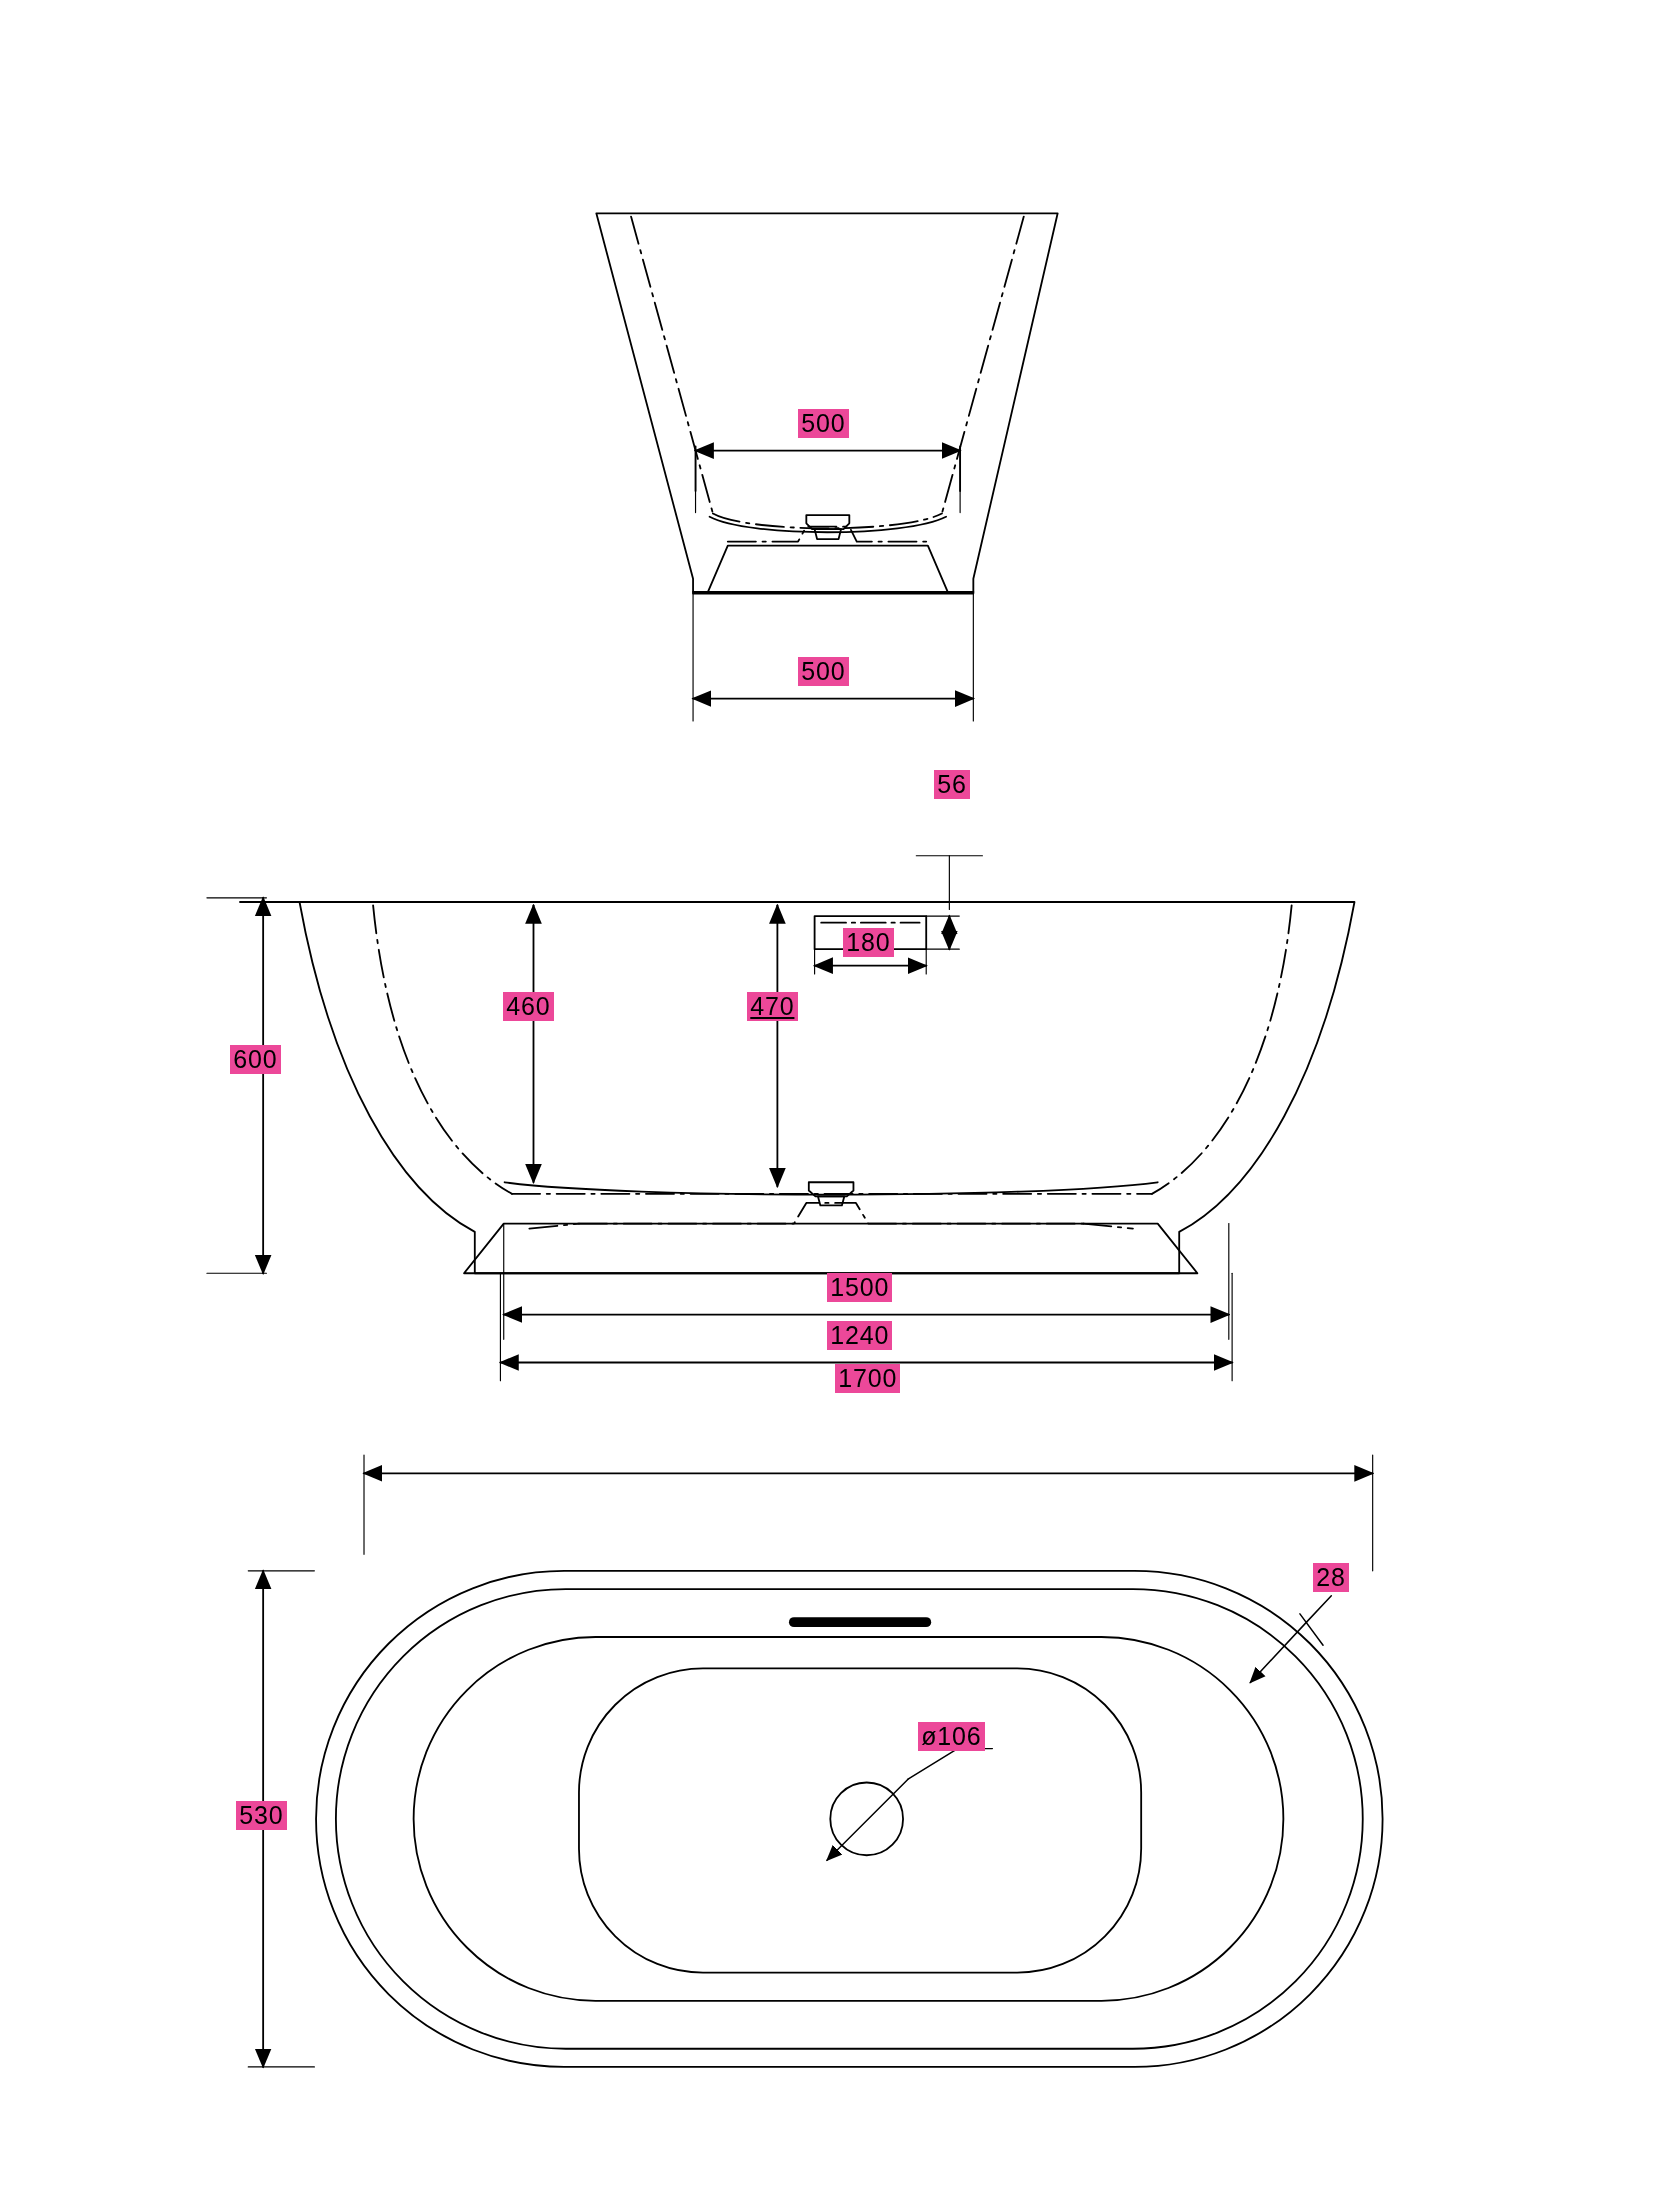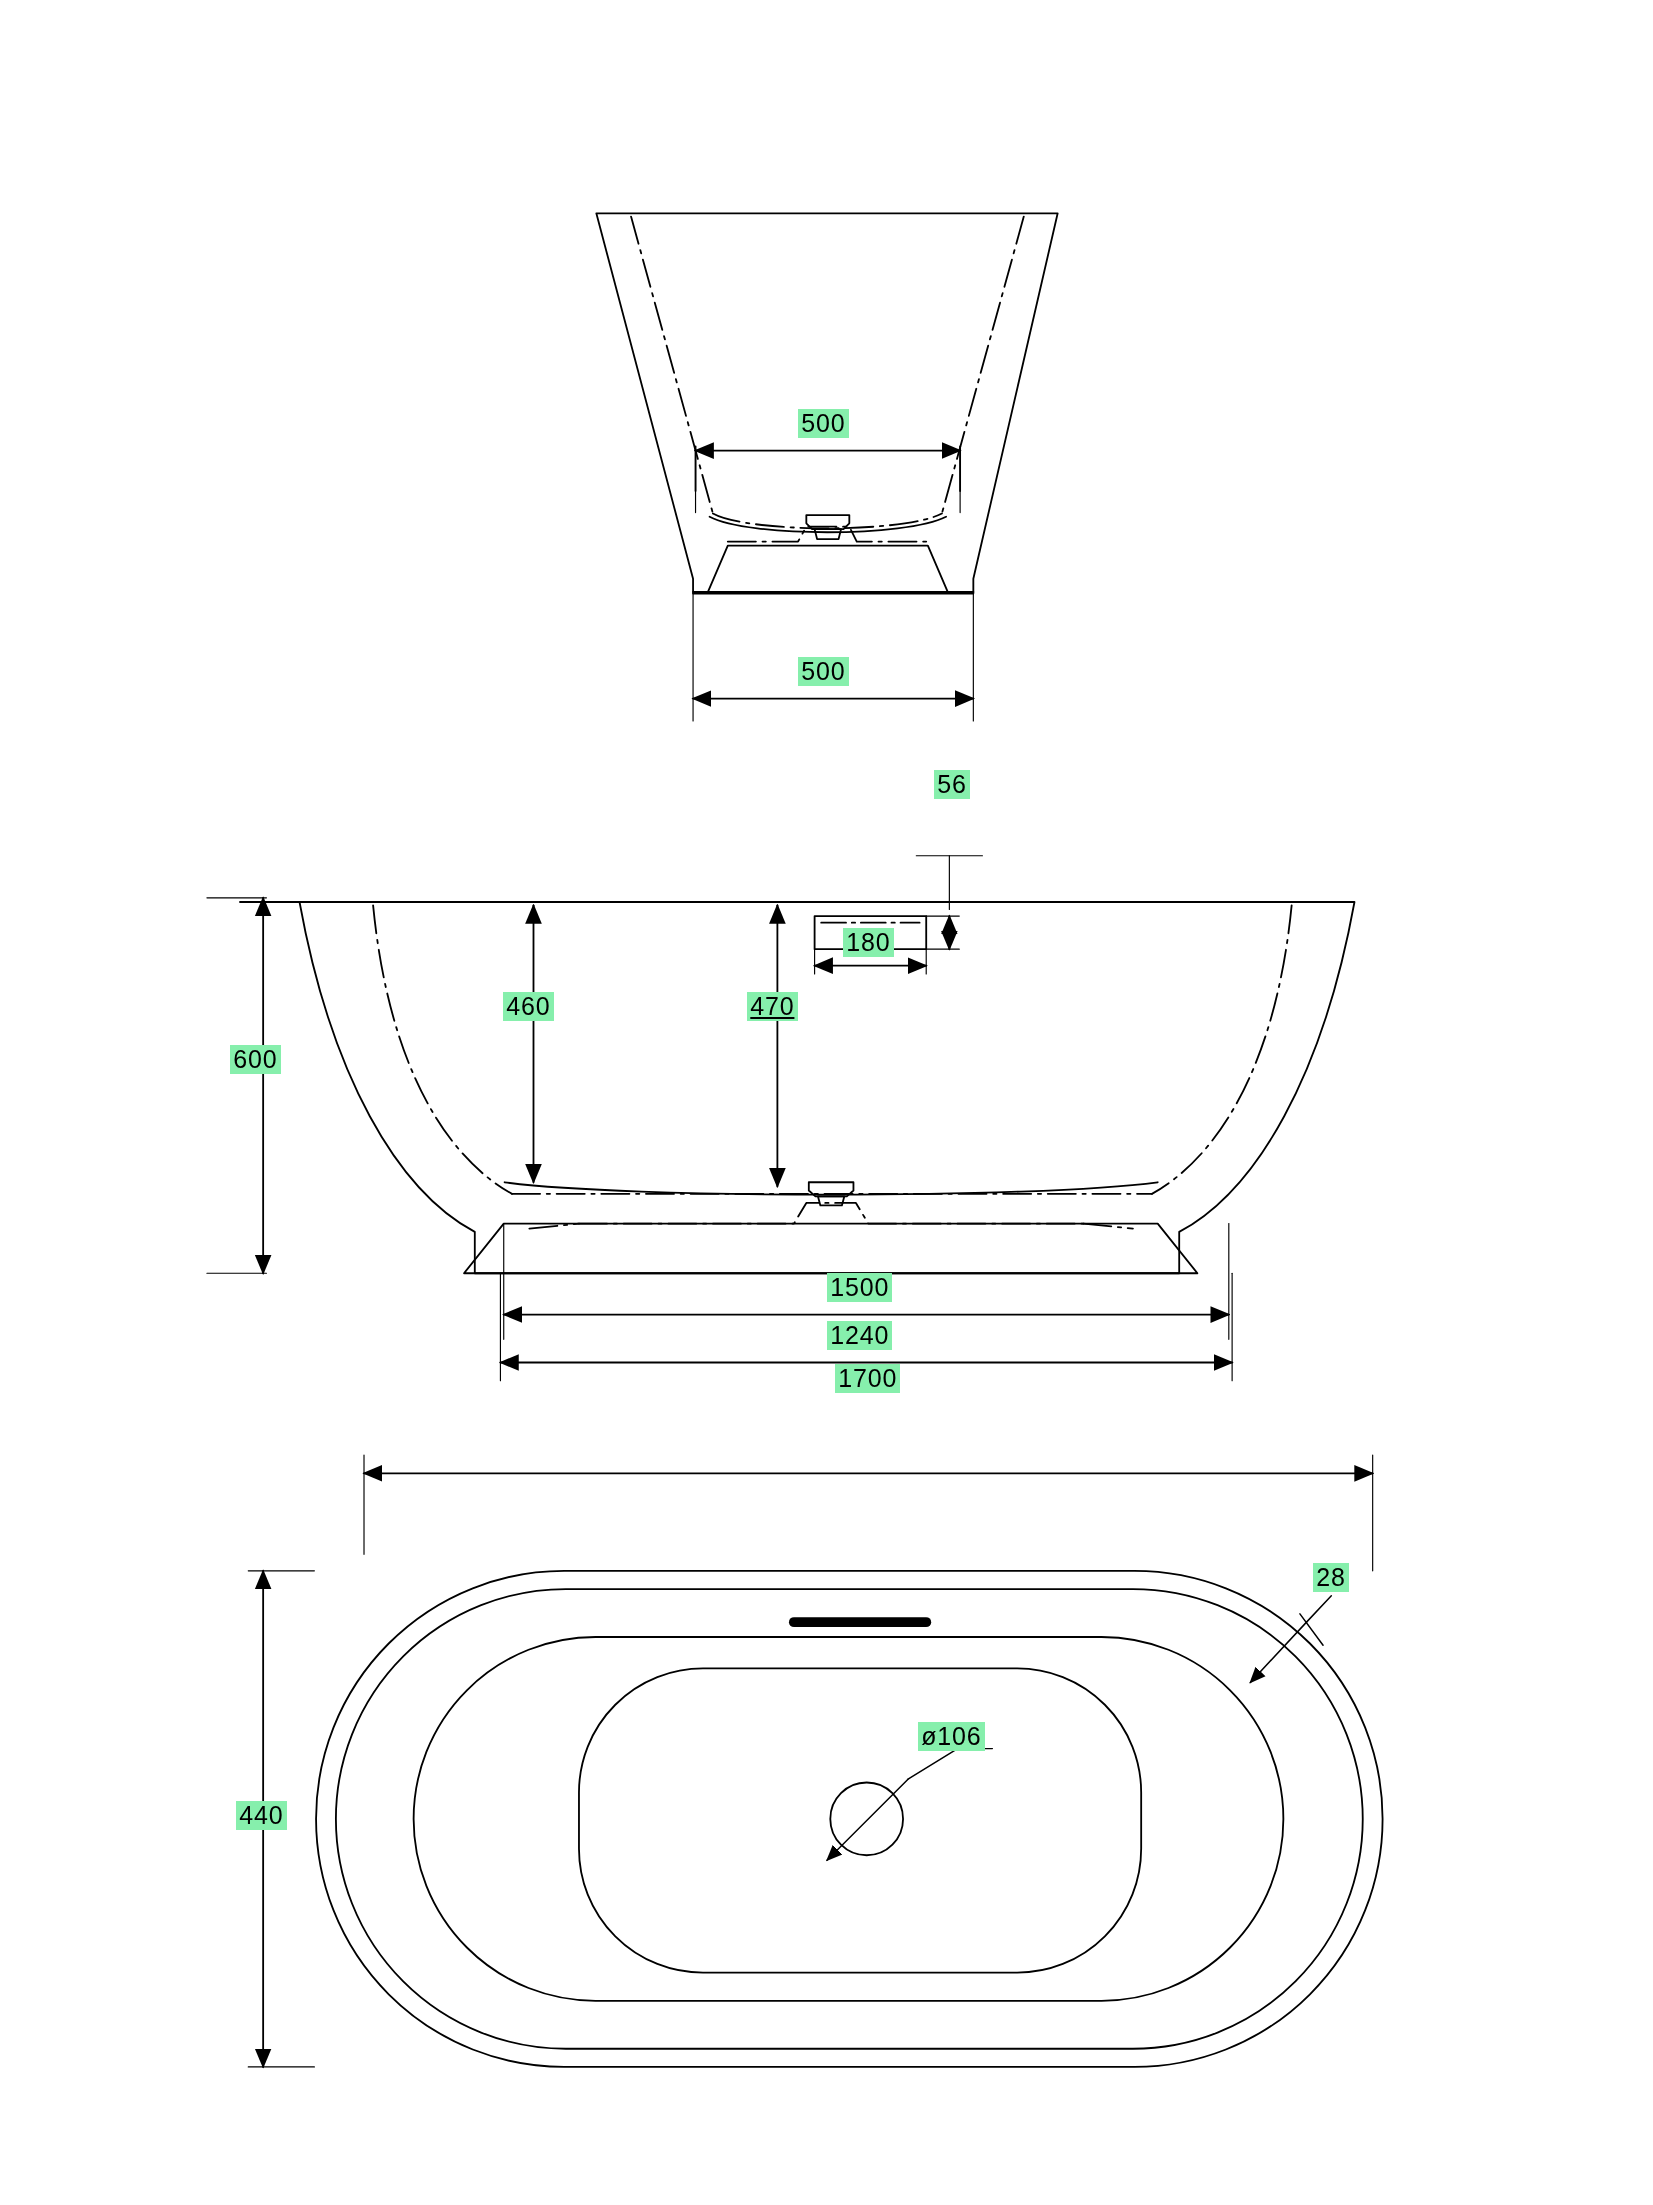--- a/index.html
+++ b/index.html
@@ -27,21 +27,21 @@
     width: 1654px;
     height: 2205px;
   }
   .dim-label {
     position: absolute;
     font-family: "Liberation Sans", sans-serif;
     font-size: 25px;
     letter-spacing: 0.8px;
     color: #000;
     white-space: nowrap;
-    background: #86efac;
+    background: #ec4899;
     padding: 0 3.3px;
   }
 </style>
 </head>
 <body>
 
 <div id="sheet">
 
   <svg class="drawing" viewBox="0 0 2000 2667">
     <defs>
@@ -181,18 +181,18 @@
 
   <div class="dim-label" style="left:230px; top:1045px;">600</div>
   <div class="dim-label" style="left:503px; top:992px;">460</div>
   <div class="dim-label" style="left:747px; top:992px;text-decoration:underline;">470</div>
   <div class="dim-label" style="left:843px; top:928px;text-align:right;">180</div>
   <div class="dim-label" style="left:934px; top:770px;text-align:center;">56</div>
   <div class="dim-label" style="left:827px; top:1273px;">1500</div>
   <div class="dim-label" style="left:827px; top:1321px;">1240</div>
 
   <div class="dim-label" style="left:835px; top:1364px;">1700</div>
-  <div class="dim-label" style="left:236px; top:1801px;">440</div>
+  <div class="dim-label" style="left:236px; top:1801px;">530</div>
   <div class="dim-label" style="left:1313px; top:1563px;">28</div>
   <div class="dim-label" style="left:918px; top:1722px;">ø106</div>
 
 </div>
 
 
 </body></html>

